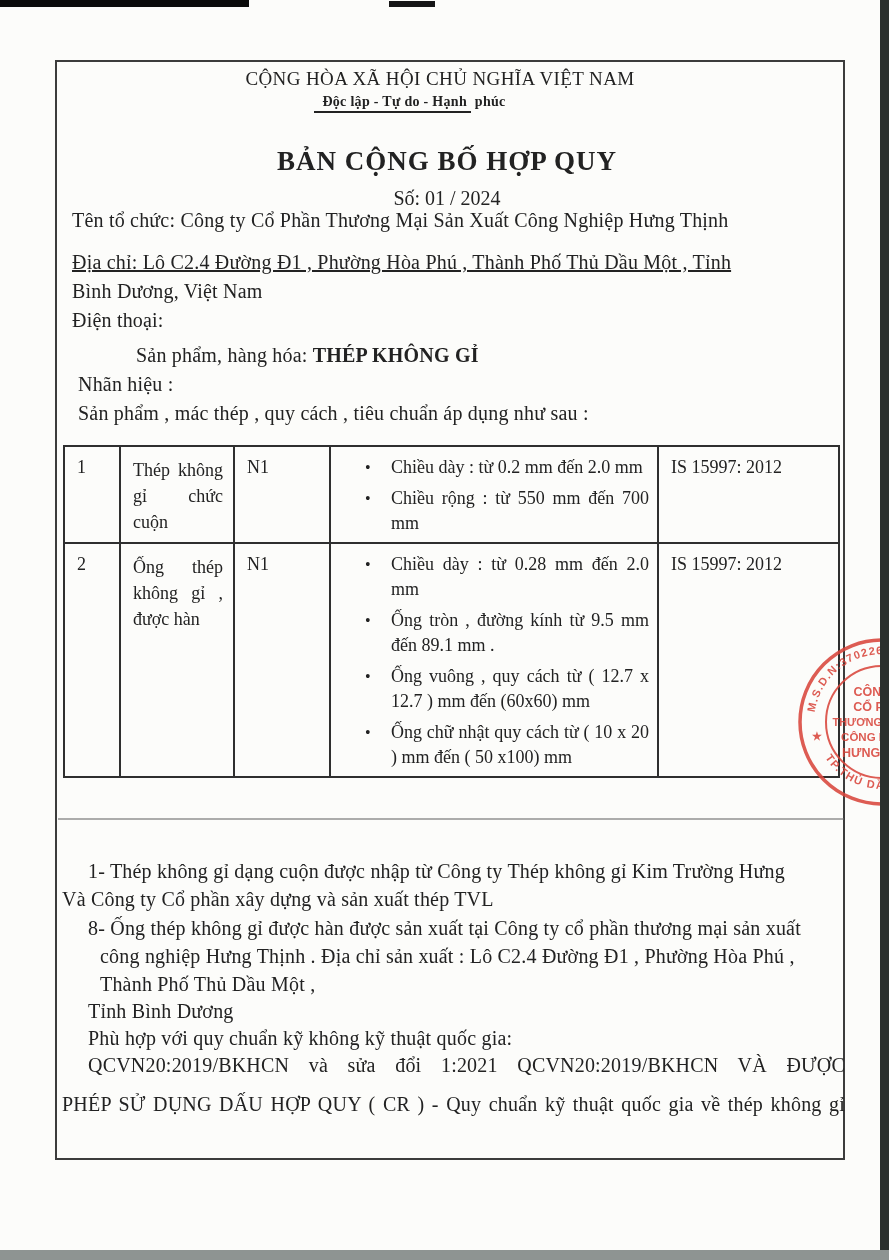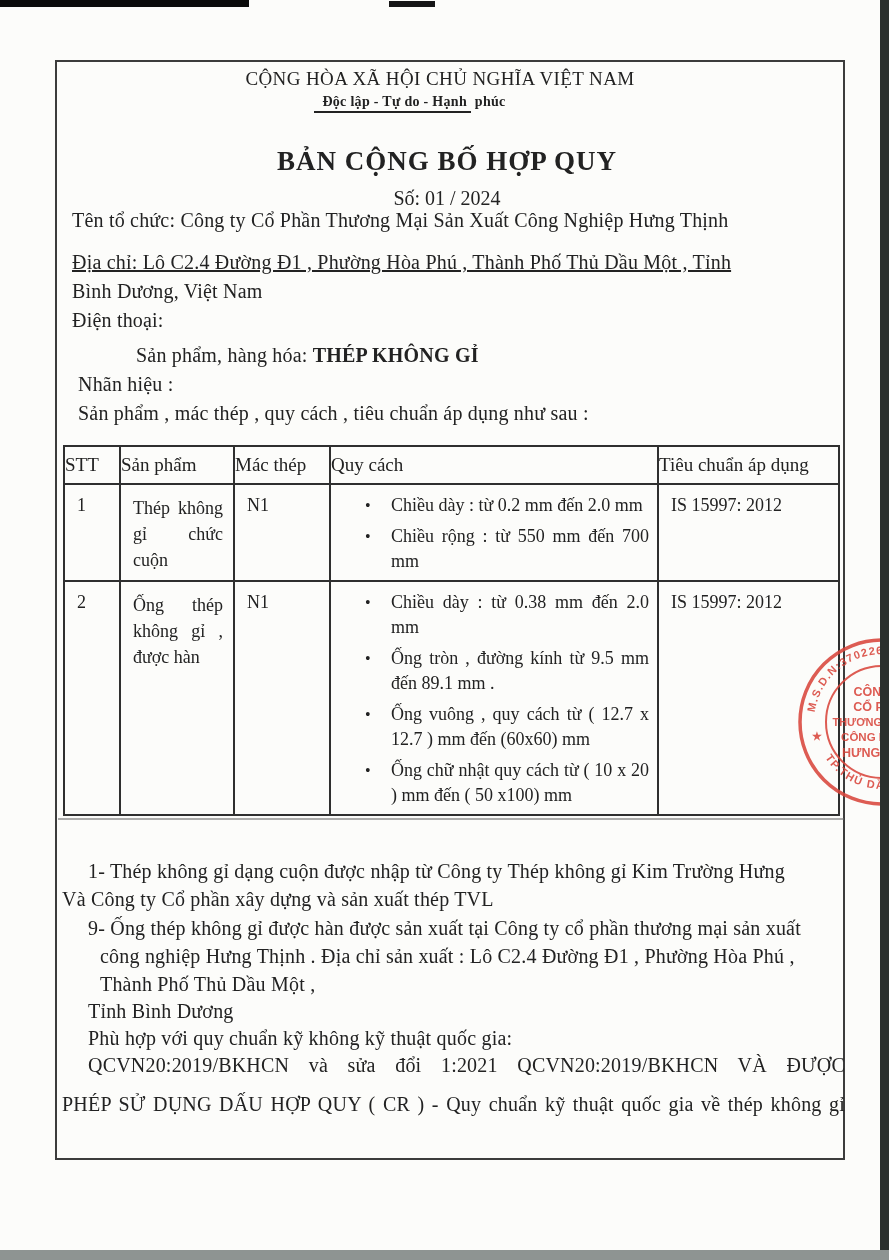--- a/index.html
+++ b/index.html
@@ -90,27 +90,20 @@
 
 <table class="conf">
   <colgroup>
       <col class="c-stt">
       <col class="c-prod">
       <col class="c-grade">
       <col class="c-spec">
       <col class="c-std">
     </colgroup>
   <tbody>
-      <tr class="hdr">
-    <th class="ct">STT</th>
-    <th class="pl">Sản phẩm</th>
-    <th class="pl">Mác thép</th>
-    <th class="pl">Quy cách</th>
-    <th class="pl">Tiêu chuẩn áp dụng</th>
-  </tr>
   <tr class="r1">
     <td class="ct">
           <div class="cellpad">1</div>
         </td>
     <td class="prod-cell">
           <div>Thép không gỉ chức cuộn</div>
         </td>
     <td class="ct">
           <div class="cellpad">N1</div>
         </td>
@@ -137,21 +130,21 @@
     <td class="prod-cell">
           <div>Ống thép không gỉ , được hàn</div>
         </td>
     <td class="ct">
           <div class="cellpad">N1</div>
         </td>
     <td class="spec-cell">
       <div class="speclist">
         <div class="spec-item">
               <span class="spec-bullet">•</span>
-              <span class="spec-text">Chiều dày : từ 0.38 mm đến 2.0 mm</span>
+              <span class="spec-text">Chiều dày : từ 0.28 mm đến 2.0 mm</span>
             </div>
         <div class="spec-item">
               <span class="spec-bullet">•</span>
               <span class="spec-text">Ống tròn , đường kính từ 9.5 mm đến 89.1 mm .</span>
             </div>
         <div class="spec-item">
               <span class="spec-bullet">•</span>
               <span class="spec-text">Ống vuông , quy cách từ ( 12.7 x 12.7 ) mm đến (60x60) mm</span>
             </div>
         <div class="spec-item">
@@ -162,21 +155,21 @@
     </td>
     <td>
           <div class="cellpad">IS 15997: 2012</div>
         </td>
   </tr>
 </tbody>
   </table>
 
 <div class="abs note-line n-1 ind1">1- Thép không gỉ dạng cuộn được nhập từ Công ty Thép không gỉ Kim Trường Hưng</div>
 <div class="abs note-line n-2">Và Công ty Cổ phần xây dựng và sản xuất thép TVL</div>
-<div class="abs note-line n-3 ind1">9- Ống thép không gỉ được hàn được sản xuất tại Công ty cổ phần thương mại sản xuất</div>
+<div class="abs note-line n-3 ind1">8- Ống thép không gỉ được hàn được sản xuất tại Công ty cổ phần thương mại sản xuất</div>
 <div class="abs note-line n-4 ind2">công nghiệp Hưng Thịnh . Địa chỉ sản xuất : Lô C2.4 Đường Đ1 , Phường Hòa Phú ,</div>
 <div class="abs note-line n-5 ind2">Thành Phố Thủ Dầu Một ,</div>
 <div class="abs note-line n-6 ind1">Tỉnh Bình Dương</div>
 <div class="abs note-line n-7 ind1">Phù hợp với quy chuẩn kỹ không kỹ thuật quốc gia:</div>
 <div class="abs note-line n-8 ind1 just">QCVN20:2019/BKHCN  và  sửa  đổi  1:2021  QCVN20:2019/BKHCN  VÀ  ĐƯỢC</div>
 <div class="abs note-line n-9 just2">PHÉP SỬ DỤNG DẤU HỢP QUY ( CR ) -  Quy chuẩn kỹ thuật quốc gia về thép không gỉ</div>
 
 <div class="abs stamp-clip">
   <svg width="260" height="275" viewBox="0 0 260 275" font-family="Liberation Sans, sans-serif">
     <g stroke="#d9463c" fill="none">

